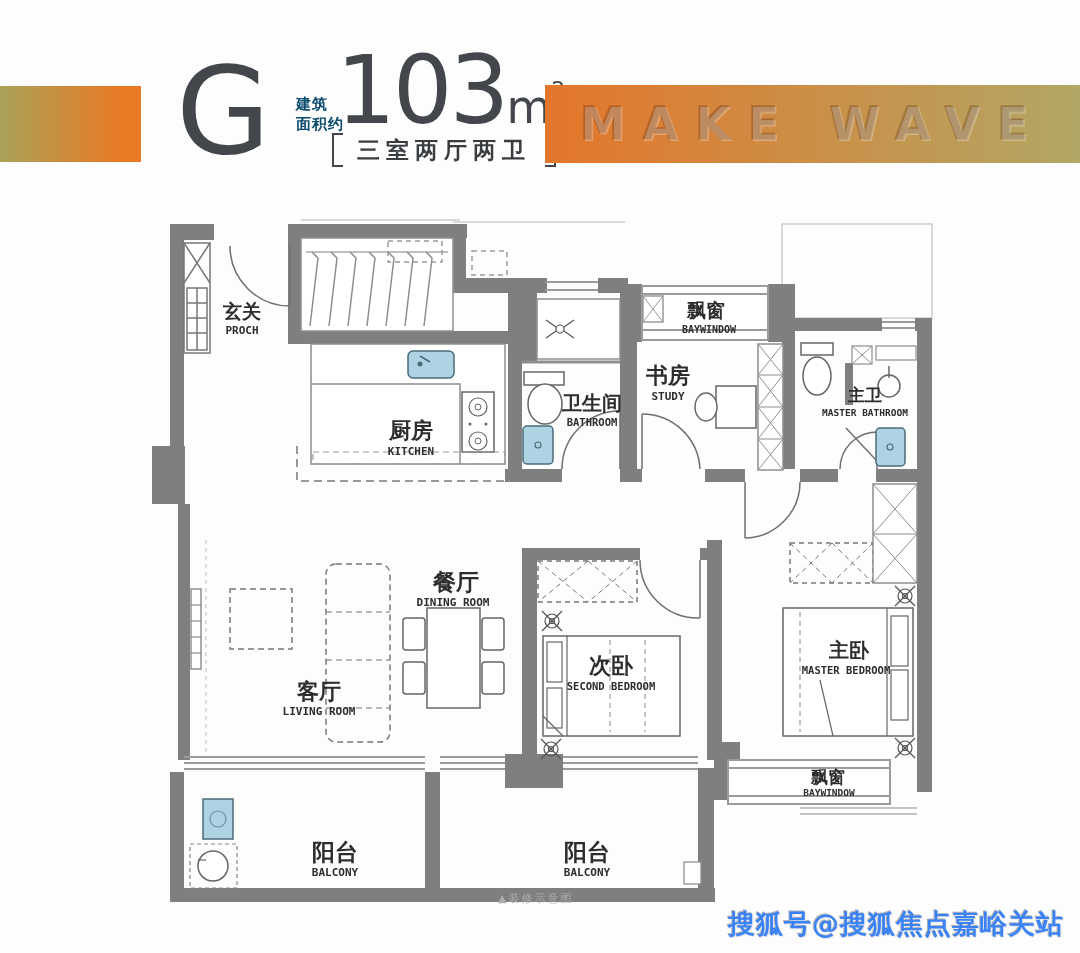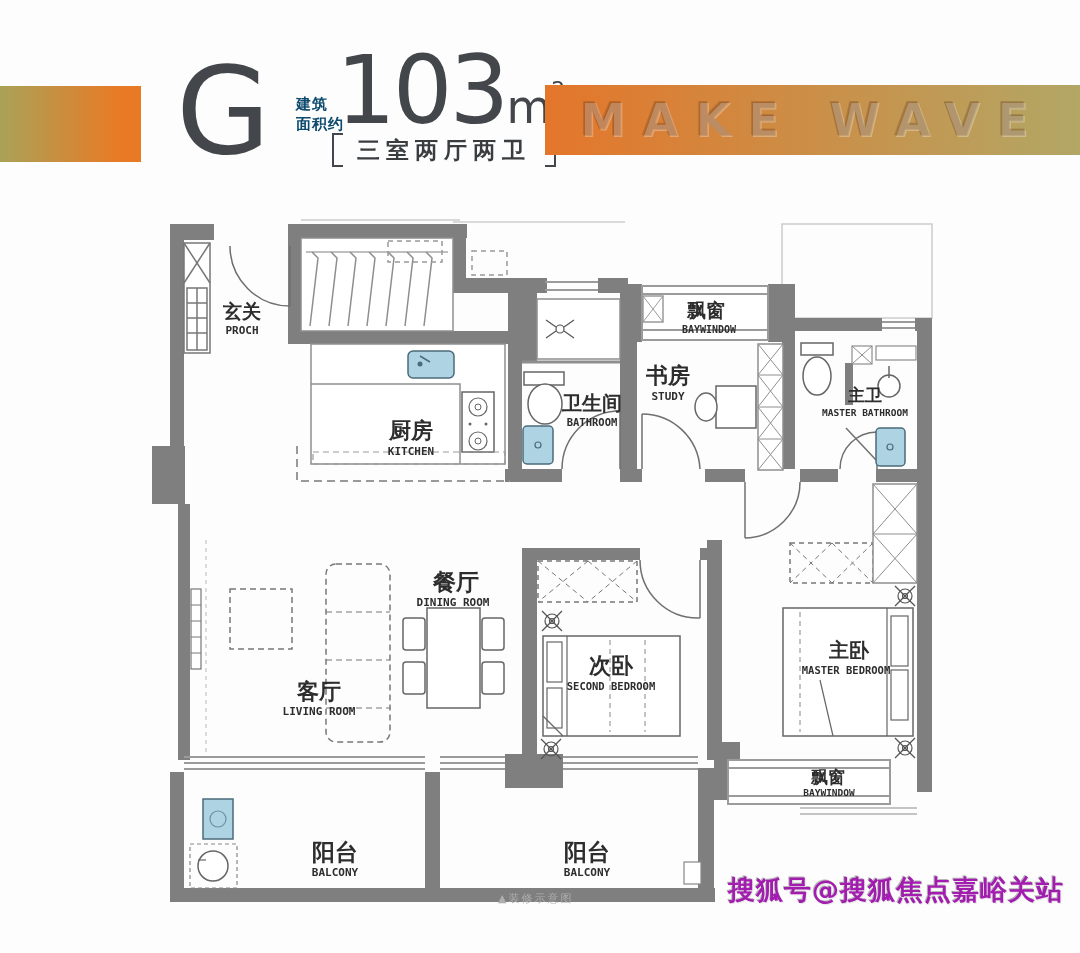--- a/index.html
+++ b/index.html
@@ -15,33 +15,33 @@
   .area-value{position:absolute;left:336px;top:44px;color:#43464a;display:flex;align-items:baseline;}
   .area-value .num{font-size:94px;line-height:1;letter-spacing:-3px;}
   .area-value .unit{font-size:46px;}
   .area-value .sup{font-size:22px;position:relative;top:-26px;}
   .layout-row{position:absolute;left:291px;top:133px;display:flex;align-items:stretch;height:34px;padding-left:41px;}
   .bk{width:9px;border:2px solid #43464a;}
   .bk-l{border-right:none;}
   .bk-r{border-left:none;}
   .layout-text{font-size:23px;font-weight:bold;color:#3a3d40;letter-spacing:6px;
                padding:0 14px;align-self:center;}
-  .banner{position:absolute;left:545px;top:85px;width:535px;height:70px;
+  .banner{position:absolute;left:545px;top:85px;width:535px;height:78px;
           background:linear-gradient(90deg,#e4762a,#b2a765);
           display:flex;align-items:center;justify-content:center;}
   .banner-text{font-size:46px;font-weight:bold;letter-spacing:17px;white-space:nowrap;
                color:rgba(60,25,5,0.12);
                text-shadow:1px 1px 0 rgba(255,255,255,0.30),-1px -1px 0 rgba(90,40,10,0.22);}
   
   svg.plan{position:absolute;left:0;top:0;width:1080px;height:953px;}
   .cn{font-family:"DejaVu Sans",sans-serif;font-weight:bold;fill:#2d2d2d;}
   .en{font-family:"DejaVu Sans Mono",monospace;font-weight:bold;fill:#2d2d2d;}
   
   .note{position:absolute;left:498px;top:891px;font-size:11px;color:#aeaeae;letter-spacing:2px;}
-  .watermark{position:absolute;right:16px;top:872px;font-size:27px;font-weight:bold;color:#a21caf;
+  .watermark{position:absolute;right:16px;top:906px;font-size:27px;font-weight:bold;color:#3b82f6;
              letter-spacing:1px;text-shadow:1px 1px 0 #e8e8e8,-1px -1px 0 #b5b5b5;}
 </style>
 </head>
 <body>
 
 <div class="page">
 
   <div class="grad-left"></div>
   <div class="unit-letter">G</div>
   <div class="area-label">

